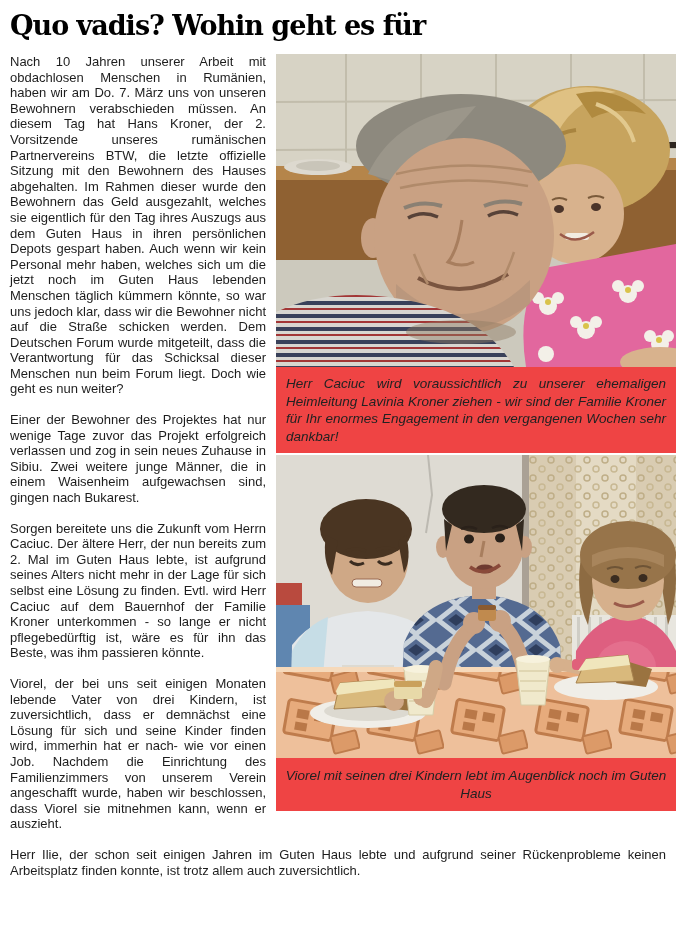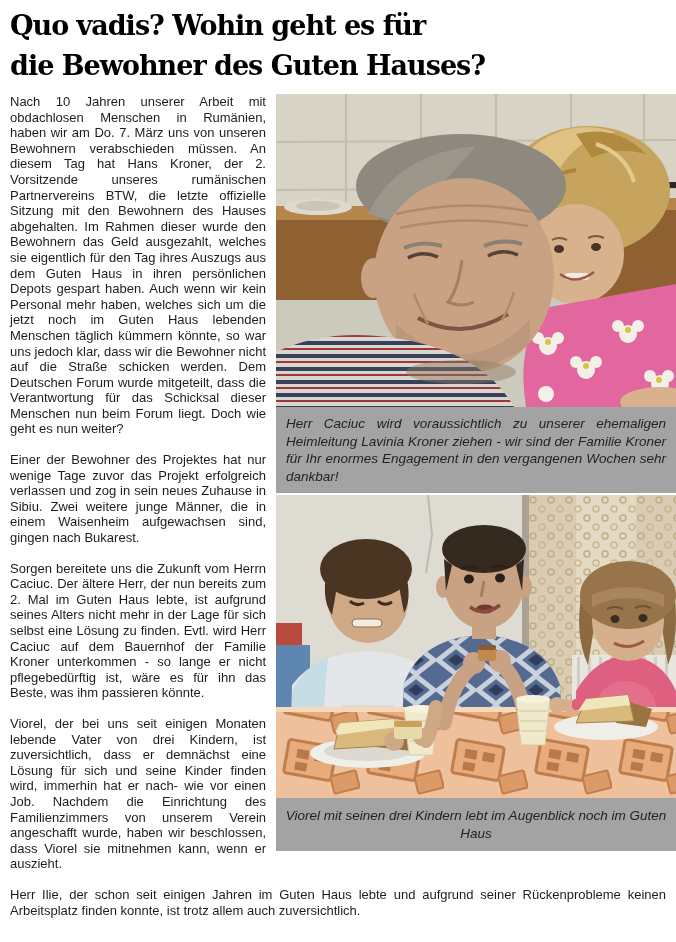--- a/index.html
+++ b/index.html
@@ -14,34 +14,33 @@
     font-size:27px;line-height:40px;letter-spacing:-1px;
   }
   .article{font-size:13px;line-height:15.6px;text-align:justify;}
   .article p{margin:0 0 15px;}
   .figure-col{
     float:right;width:400px;margin:0 -10px 6px 10px;
   }
   .photo{width:400px;display:block;}
   .photo svg{display:block;width:400px;}
   .caption{
-    background:#a3a3a3;color:#222;
+    background:#ef4444;color:#222;
     font-style:italic;font-size:13.5px;line-height:17.5px;
     padding:8px 10px;box-sizing:border-box;margin-bottom:2px;
   }
   .caption.center{text-align:center;padding:9px 4px;margin-bottom:0;}
 </style>
 </head>
 <body>
 
 <div class="page">
 
   <h1 class="headline">
     <div>Quo vadis? Wohin geht es für</div>
-    <div>die Bewohner des Guten Hauses?</div>
   </h1>
 
   <div class="article">
 
     <div class="figure-col">
 
       <div class="photo">
         <svg viewBox="0 0 400 313" width="400" height="313" preserveAspectRatio="none">
           <defs>
             <clipPath id="shirtclip">

